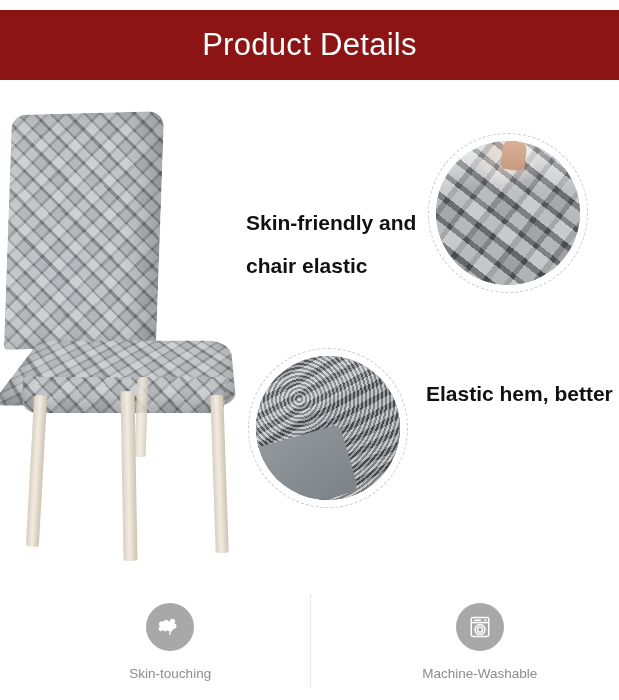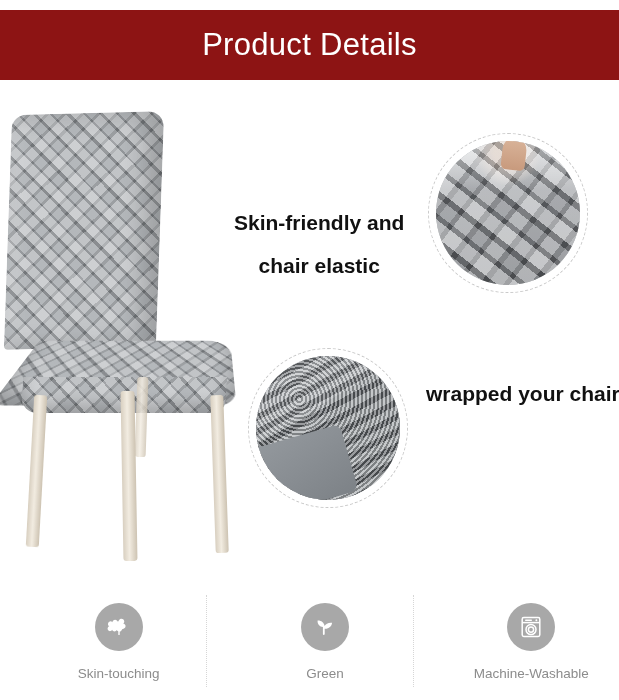--- a/index.html
+++ b/index.html
@@ -51,21 +51,21 @@
     position:absolute; background:linear-gradient(90deg,#d8cfc0,#f2ece1 45%,#cdc3b2);
     border-radius:3px;
   }
   .leg-fl { left:30px; top:300px; width:13px; height:152px; transform:rotate(3.2deg); }
   .leg-fr { left:213px; top:300px; width:13px; height:158px; transform:rotate(-2deg); }
   .leg-bm { left:122px; top:296px; width:14px; height:170px; transform:rotate(-1deg); }
   .leg-bb { left:136px; top:282px; width:11px; height:80px; transform:rotate(2deg); opacity:.82; }
 
   
   .callout { position:absolute; color:#111; font-weight:bold; font-size:21px; line-height:43px; white-space:nowrap; }
-  #callout-elastic { left:234px; top:201px;text-align:center; }
+  #callout-elastic { left:246px; top:201px; }
   #callout-hem     { left:426px; top:372px; }
 
   
   .detail-circle {
     position:absolute; border-radius:50%;
     border:1.5px dashed #c9c9c9; padding:7px; background:#fff;
   }
   .detail-inner { width:100%; height:100%; border-radius:50%; overflow:hidden; position:relative; }
   #detail-fabric { left:428px; top:133px; width:160px; height:160px; }
   #detail-hem    { left:248px; top:348px; width:160px; height:160px; }
@@ -137,21 +137,21 @@
   </div>
 
   <div class="detail-circle" id="detail-fabric">
     <div class="detail-inner">
       <div class="fabric-img"></div>
       <div class="pinch"></div>
     </div>
   </div>
 
   <div class="callout" id="callout-hem">
-    <div>wrapped your chair</div>
+    <div>Elastic hem, better</div>
   </div>
 
   <div class="detail-circle" id="detail-hem">
     <div class="detail-inner">
       <div class="hem-img">
         <div class="hem-base"></div>
       </div>
     </div>
   </div>
 
@@ -161,28 +161,20 @@
       <div class="feature-icon">
         <svg width="28" height="28" viewBox="0 0 28 28" fill="#ffffff">
           <path d="M14 7.2c1.5-2.1 4.6-1.7 5.2.7.2 1-.2 1.9-1 2.5 2.3.3 3.2 3.1 1.5 4.6-.8.7-1.9.8-2.8.4.4 2.3-2.1 4-4 2.7-.5-.3-.8-.8-1-1.3-.8 2.2-4 2.2-4.8 0-.3.7-.9 1.2-1.7 1.3-2.1.3-3.5-2-2.4-3.8.3-.5.8-.9 1.3-1-2-1.2-1.6-4.3.7-4.9.9-.2 1.8.1 2.4.8.1-2.4 3.2-3.4 4.7-1.5l.9 1.1z"></path>
           <rect x="13.3" y="14.5" width="1.4" height="7.6" rx=".5"></rect>
           <path d="M13.9 17.6 9.8 14.9M13.9 17.6l4.2-2.7" stroke="#ffffff" stroke-width="1.3" fill="none" stroke-linecap="round"></path>
         </svg>
       </div>
       <div class="feature-label">Skin-touching</div>
     </div>
 
-    <div class="feature">
-      <div class="feature-icon">
-        <svg width="28" height="28" viewBox="0 0 28 28" fill="#ffffff">
-          <path d="M13.6 12.9c-.6-3.4-3.5-5.6-7-5.4-.4 3.5 2 6.3 5.4 6.6-.1.2-.1.4-.1.6v6.4c0 .5.4.9.9.9s.9-.4.9-.9v-5.3c3.7.4 7-2.2 7.4-6-3.3-.6-6.5 1.1-7.5 3.1z"></path>
-        </svg>
-      </div>
-      <div class="feature-label">Green</div>
-    </div>
 
 
     <div class="feature">
       <div class="feature-icon">
         <svg width="28" height="28" viewBox="0 0 28 28" fill="none" stroke="#ffffff" stroke-width="1.5">
           <rect x="5.2" y="4.6" width="17.6" height="18.8" rx="1.6"></rect>
           <line x1="5.2" y1="9.6" x2="22.8" y2="9.6"></line>
           <rect x="8" y="6.5" width="7" height="1.5" rx=".7" fill="#ffffff" stroke="none"></rect>
           <circle cx="19.4" cy="7.2" r="1" fill="#ffffff" stroke="none"></circle>
           <circle cx="14" cy="16.6" r="5"></circle>

